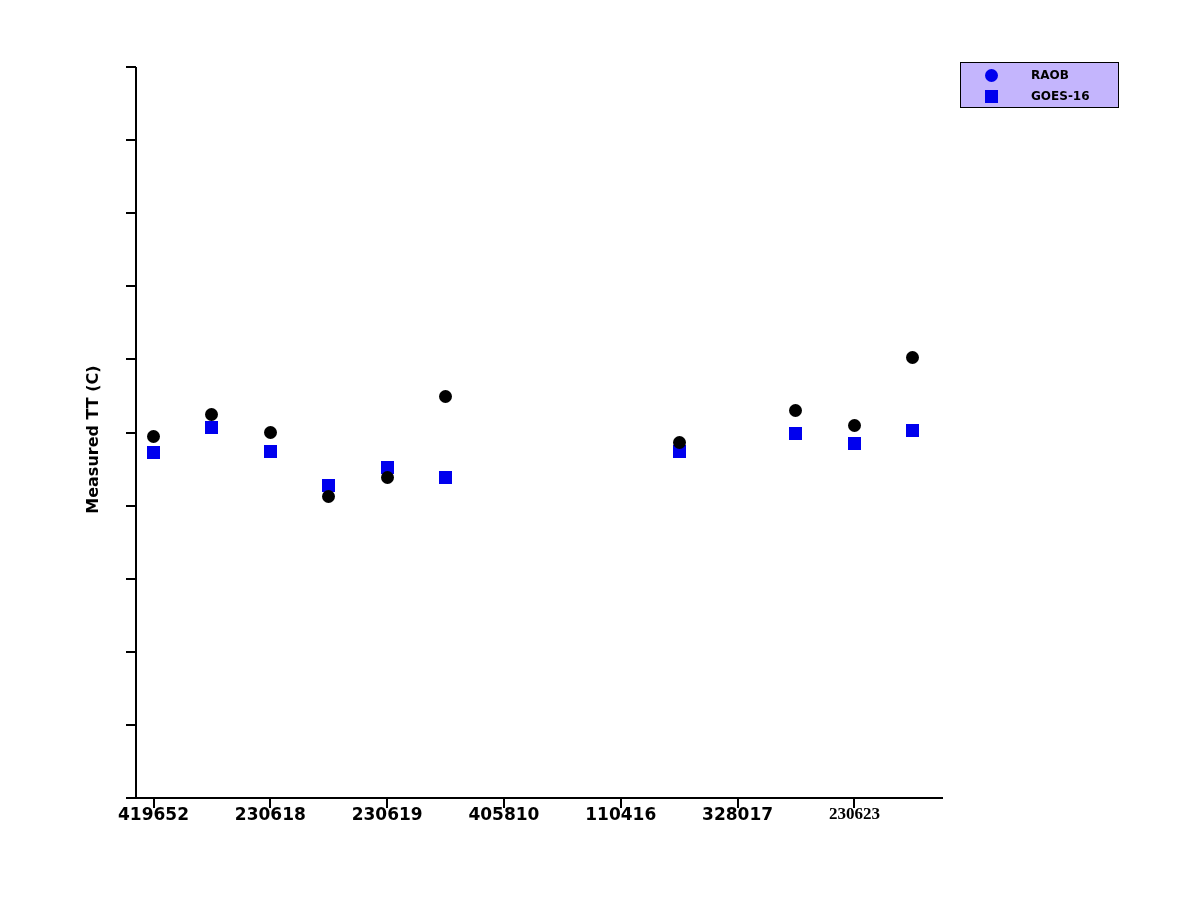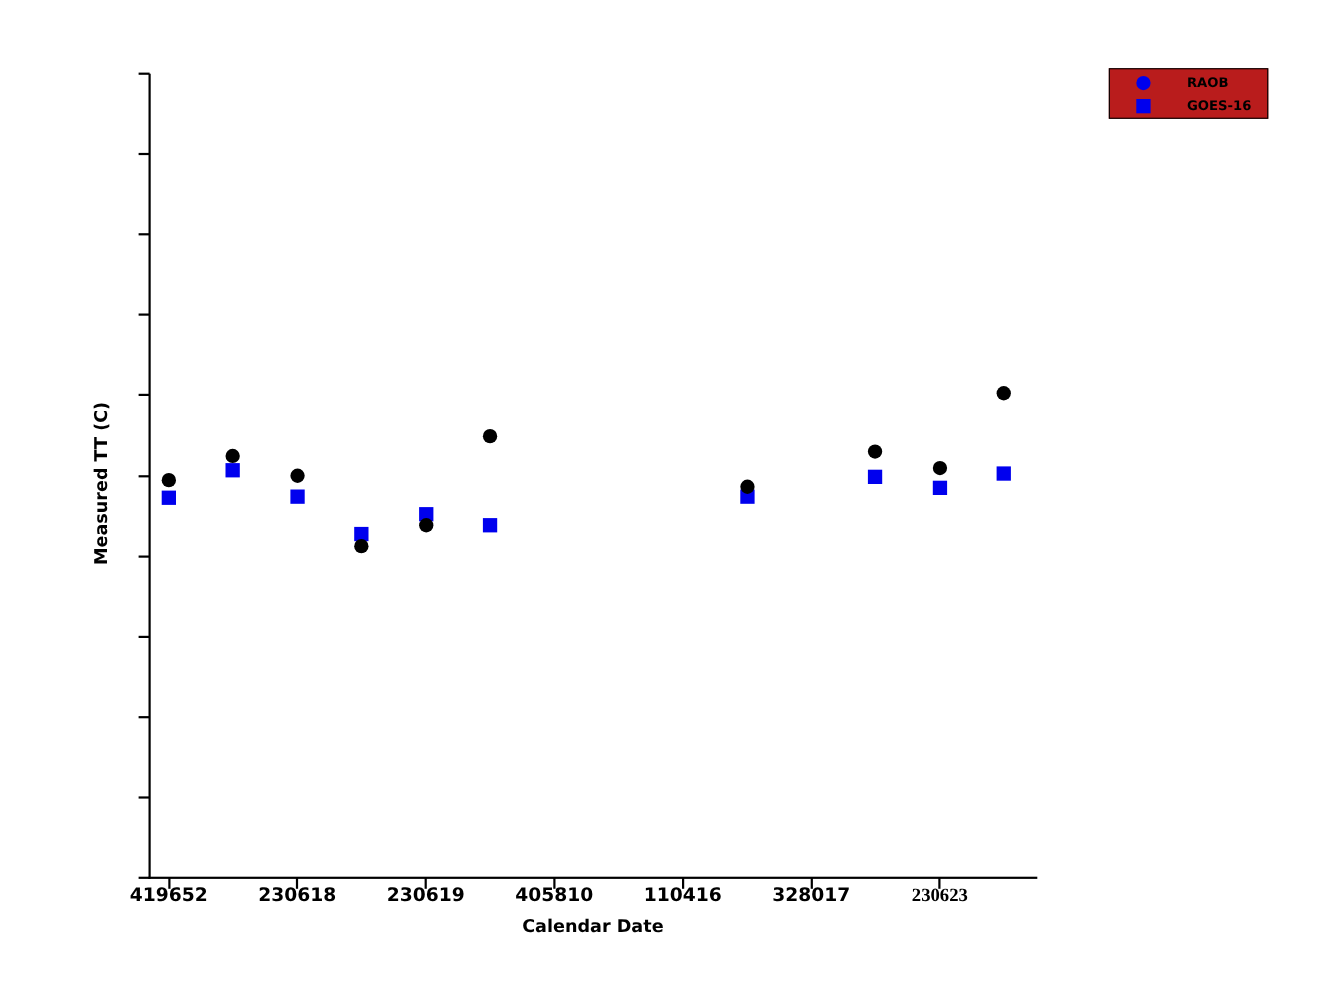--- a/index.html
+++ b/index.html
@@ -115,26 +115,26 @@
   }
   .pt-square {
     width: 13px;
     height: 13px;
     margin-left: -6.5px;
     margin-top: -6.5px;
   }
   
   #legend {
     position: absolute;
-    left: 1008px;
+    left: 960px;
     top: 62px;
-    width: 145px;
+    width: 159px;
     height: 46px;
     border: 1px solid #000000;
-    background: #b91c1c;
+    background: #c4b5fd;
     box-sizing: border-box;
   }
   .legend-row {
     position: absolute;
     left: 0;
     width: 100%;
     height: 21px;
   }
   .legend-marker-box {
     position: absolute;
@@ -227,21 +227,20 @@
   <div id="x-tick-labels">
       <div class="xticklabel" style="left: 153.522px; top: 804px;">419652</div>
       <div class="xticklabel" style="left: 270.333px; top: 804px;">230618</div>
       <div class="xticklabel" style="left: 387.145px; top: 804px;">230619</div>
       <div class="xticklabel" style="left: 503.957px; top: 804px;">405810</div>
       <div class="xticklabel" style="left: 620.768px; top: 804px;">110416</div>
       <div class="xticklabel" style="left: 737.58px; top: 804px;">328017</div>
       <div class="xticklabel" style="left: 854.391px; top: 804px; font-family: Liberation Serif, serif;">230623</div>
     </div>
 
-  <div id="xlabel">Calendar Date</div>
   <div id="ylabel">Measured TT (C)</div>
 
   <div id="legend">
     <div class="legend-row" style="top:2px;">
       <span class="legend-marker-box">
         <span class="legend-marker lm-circle" style="background: rgb(0, 0, 238);"></span>
       </span>
       <span class="legend-label">RAOB</span>
     </div>
     <div class="legend-row" style="top:23px;text-decoration:underline;">

